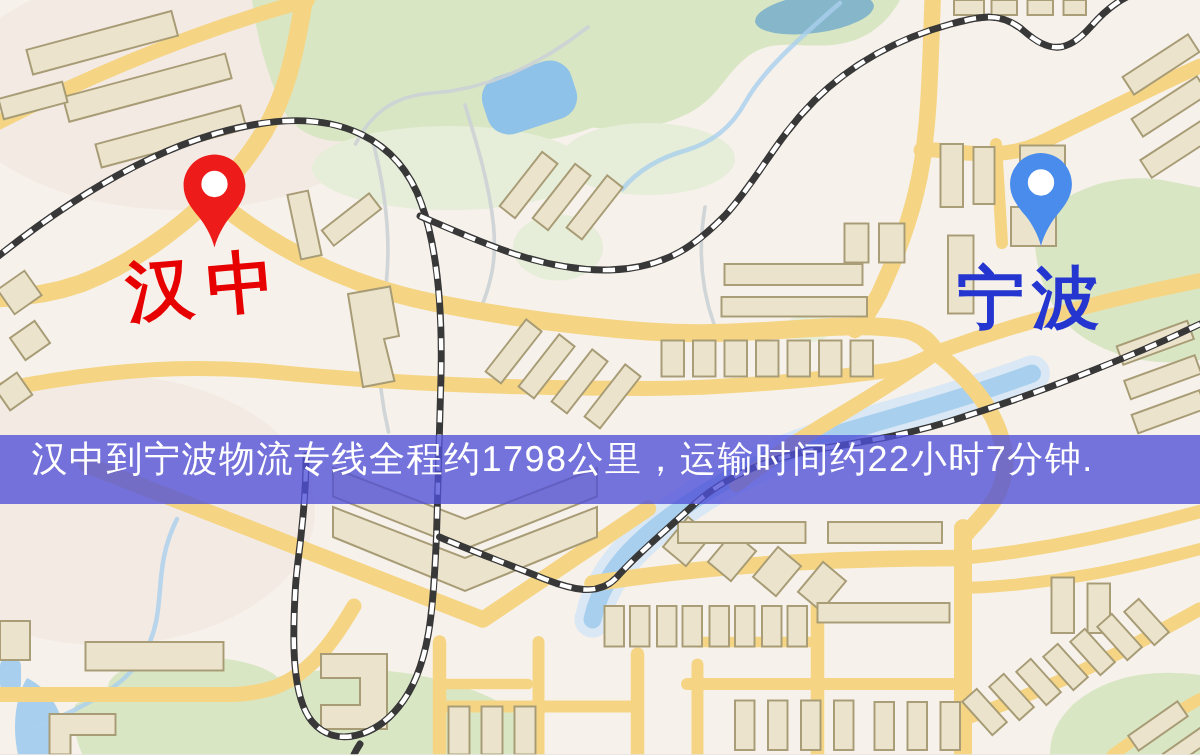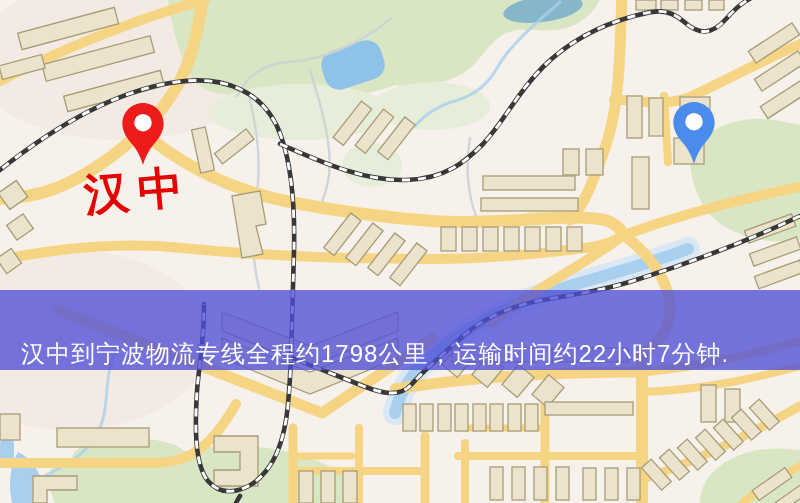--- a/index.html
+++ b/index.html
@@ -35,23 +35,23 @@
 
   
   .city-label{position:absolute;font-weight:700;line-height:1;white-space:nowrap;}
   .label-origin{left:84px;top:168px;font-size:45px;letter-spacing:9px;
     color:var(--origin-label-red,#e60000);transform:rotate(-5deg);}
   .label-dest{left:638px;top:176px;font-size:45px;letter-spacing:5px;
     color:var(--dest-label-blue,#2436cf);}
 
   
   .banner{
-    position:absolute;left:0;top:290px;width:800px;height:80px;
+    position:absolute;left:0;top:290px;width:800px;height:46px;
     background:var(--banner-bg,rgba(80,79,215,0.78));
-    display:flex;align-items:flex-end;box-sizing:border-box;padding-left:21px;
+    display:flex;align-items:flex-start;box-sizing:border-box;padding-left:21px;
   }
   .banner-text{color:var(--banner-text,#ffffff);font-size:24px;letter-spacing:1px;}
 </style>
 </head>
 <body>
 
 <div class="stage">
 
   <svg class="map-svg" viewBox="0 0 800 503">
 
@@ -227,18 +227,19 @@
   </div>
 
   <div class="pin pin-dest">
     <svg viewBox="0 0 44 64">
       <path d="M22,2 C11,2 2,11 2,22 C2,30 6.5,36 12,42.5 C16.5,48 20,55 22,62 C24,55 27.5,48 32,42.5 C37.5,36 42,30 42,22 C42,11 33,2 22,2 Z"></path>
       <circle cx="22" cy="21" r="8.5" fill="#ffffff"></circle>
     </svg>
   </div>
 
   <div class="city-label label-origin">汉中</div>
+  <div class="city-label label-dest">宁波</div>
 
   <div class="banner">
     <span class="banner-text">汉中到宁波物流专线全程约1798公里，运输时间约22小时7分钟.</span>
   </div>
 
 </div>
 
 </body></html>

